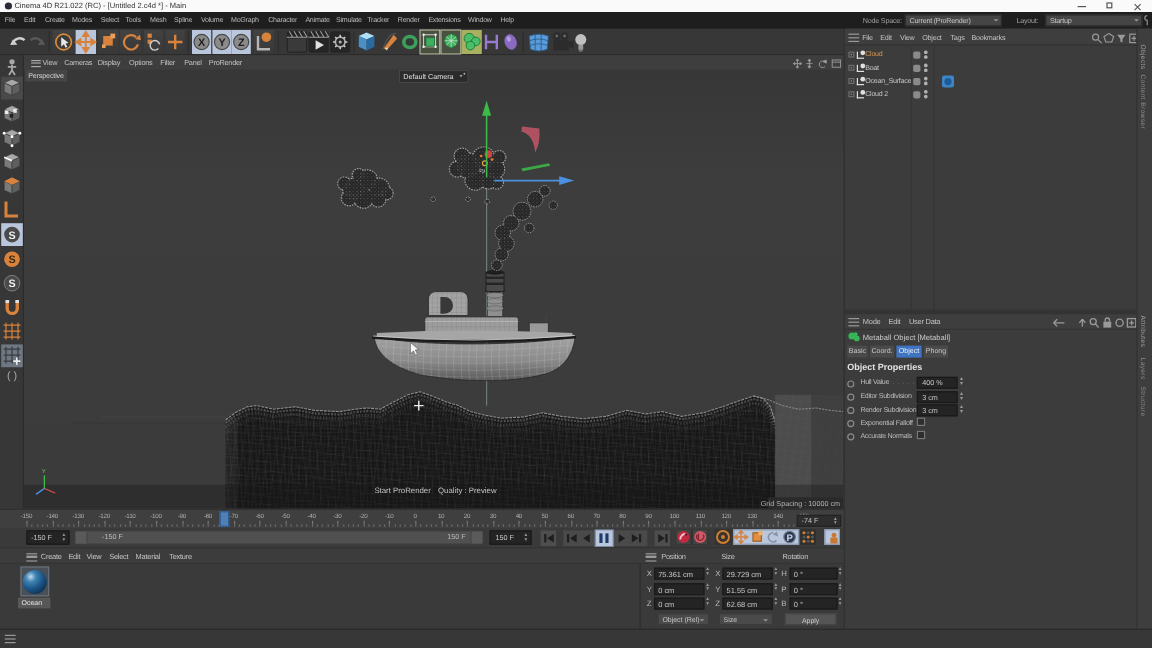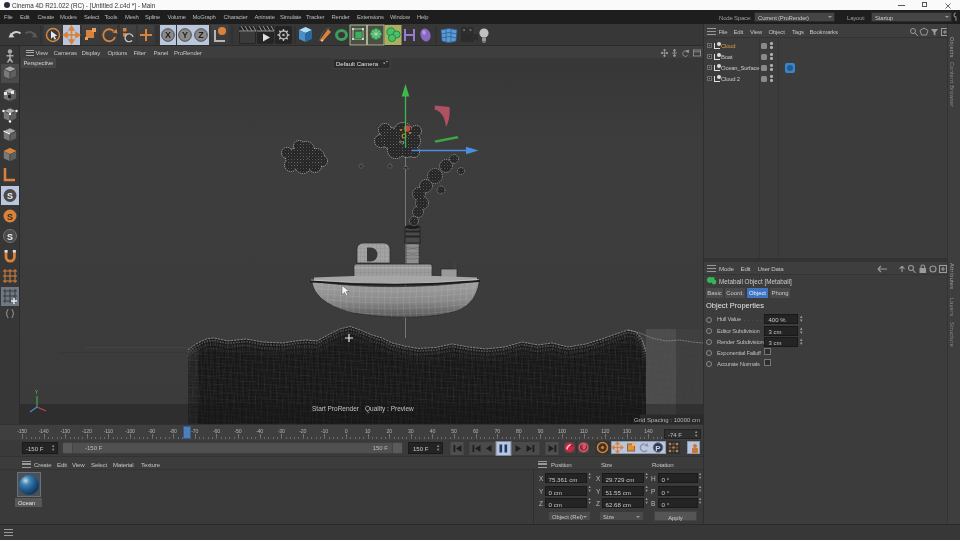--- a/index.html
+++ b/index.html
@@ -652,21 +652,21 @@
         <circle cx="8" cy="6" r="2.4" fill="#35b558"></circle>
         <circle cx="7" cy="2.6" r="1.7" fill="#35b558"></circle>
     </svg>
     <div class="abs t7" style="left:15px;top:255px;color:#cccccc;font-size:6.3px!important;">Metaball Object [Metaball]</div>
 
     <div class="abs" style="left:2px;top:264px;width:17px;height:10px;background:#4a4a4a;color:#c8c8c8;font-size:5.9px;text-align:center;line-height:10px;">Basic</div>
     <div class="abs" style="left:21px;top:264px;width:20px;height:10px;background:#4a4a4a;color:#c8c8c8;font-size:5.9px;text-align:center;line-height:10px;">Coord.</div>
     <div class="abs" style="left:43px;top:264px;width:21px;height:10px;background:#3f74c2;color:#f0f0f0;font-size:5.9px;text-align:center;line-height:10px;">Object</div>
     <div class="abs" style="left:66px;top:264px;width:20px;height:10px;background:#4a4a4a;color:#c8c8c8;font-size:5.9px;text-align:center;line-height:10px;">Phong</div>
 
-    <div class="abs" style="left:2px;top:277px;font-size:7.5px;font-weight:normal;color:#e3e3e3;white-space:nowrap;">Object Properties</div>
+    <div class="abs" style="left:2px;top:277px;font-size:7.5px;font-weight:bold;color:#e3e3e3;white-space:nowrap;">Object Properties</div>
     <div id="amprops">
         <div class="abs" style="left:0;top:291px;width:243px;height:11px;">
     <div class="abs" style="left:2px;top:1.5px;width:6px;height:6px;border-radius:50%;border:1px solid #8a8a8a;"></div>
     <div class="abs" style="left:13px;top:1px;font-size:5.9px;letter-spacing:-0.25px;color:#bcbcbc;white-space:nowrap;">Hull Value &nbsp;<span style="color:#787878">. &nbsp;. &nbsp;. &nbsp;. &nbsp;. &nbsp;.</span></div>
           <div class="abs" style="left:60px;top:-1px;width:34px;height:10px;background:#242424;border:1px solid #191919;">
       <div class="abs" style="left:3.5px;top:2px;font-size:6px;color:#c8c8c8;white-space:nowrap;">400 %</div>
           </div>
       <div class="abs" style="left:96px;top:-1px;font-size:5px;color:#999;line-height:4px;">▴<br>▾</div>
         </div>
         <div class="abs" style="left:0;top:302.5px;width:243px;height:11px;">

